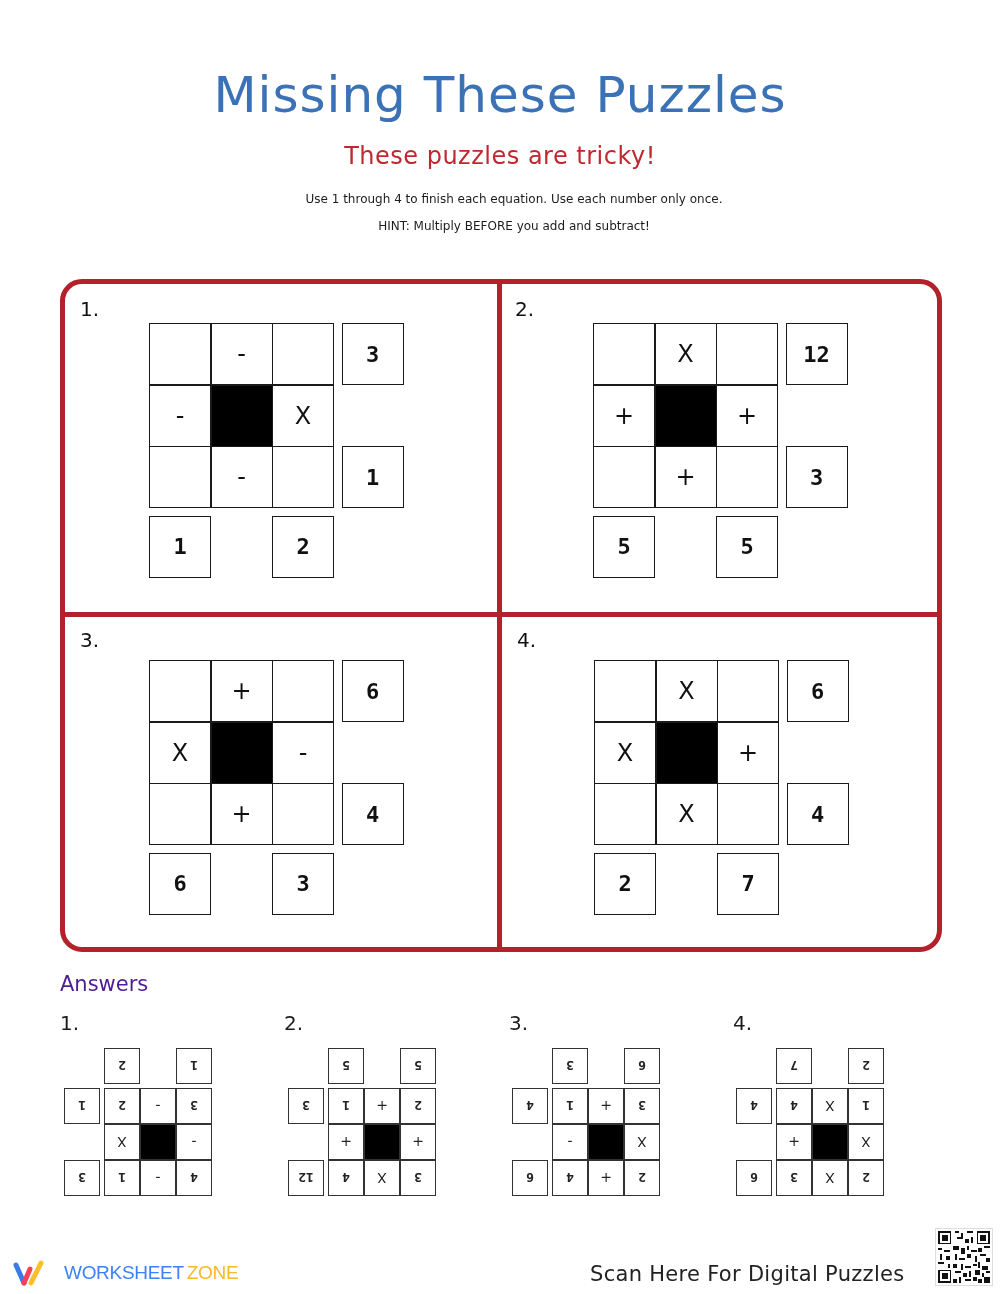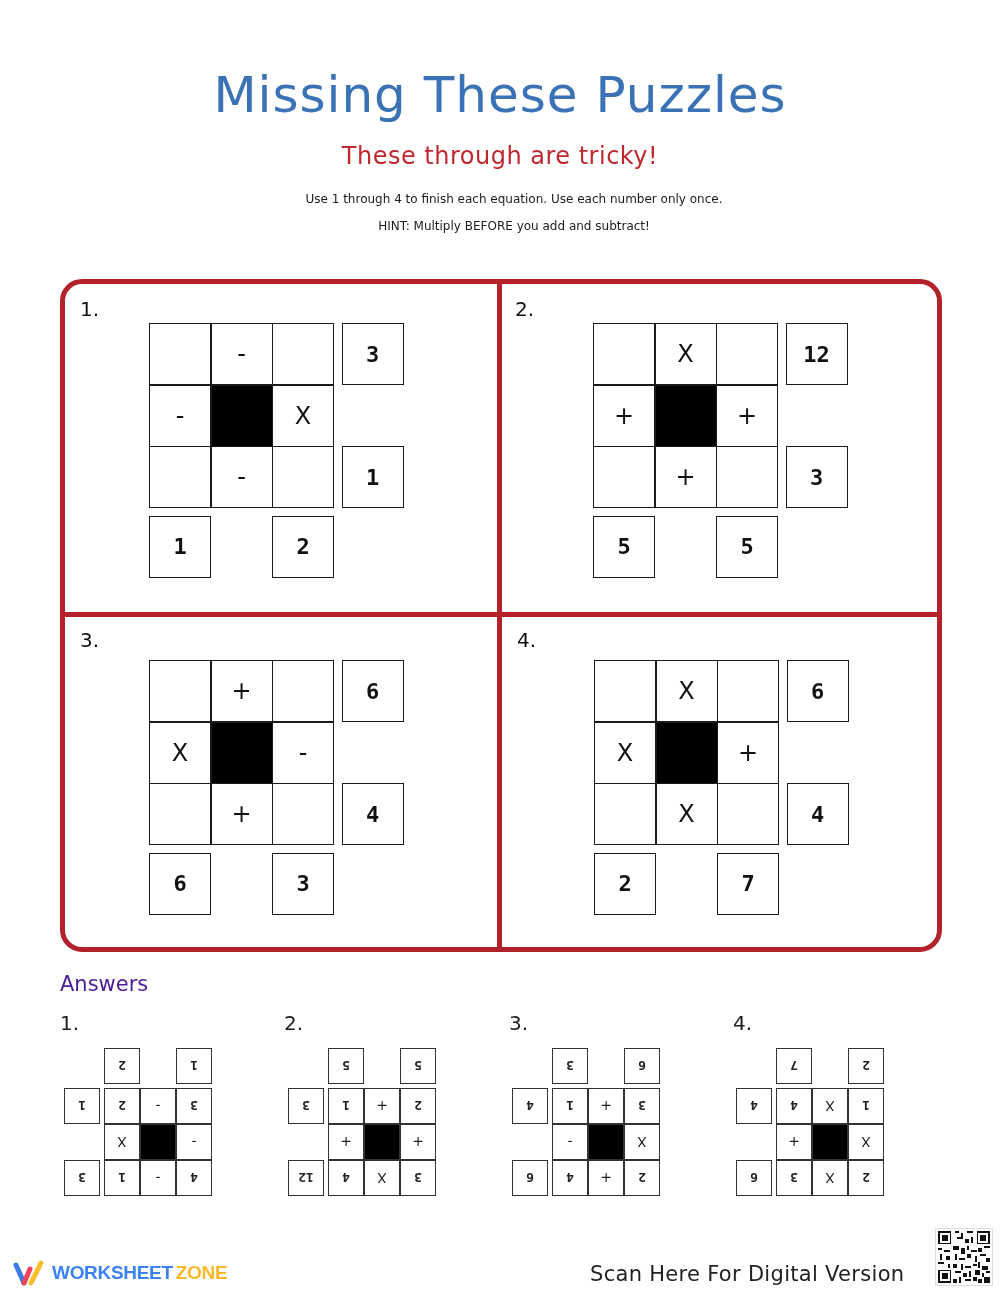--- a/index.html
+++ b/index.html
@@ -48,32 +48,32 @@
     position: absolute; width: 36px; height: 36px; border: 1.2px solid #333;
     display: flex; align-items: center; justify-content: center;
     font-family: "DejaVu Sans Mono", monospace; font-size: 13px; font-weight: bold; color: #222; background: #fff;
   }
   .acell.op { font-family: "DejaVu Sans", sans-serif; font-weight: normal; font-size: 14px; }
   .acell.blank { background: #000; }
 
   
   .logo { position: absolute; left: 12px; top: 1258px; height: 30px; display: flex; align-items: center; }
   .logo svg { display: block; }
-  .logo-text { font-family: "Liberation Sans", sans-serif; font-weight: bold; font-size: 19px; margin-left: 6px; letter-spacing: -0.3px; }
+  .logo-text { font-family: "Liberation Sans", sans-serif; font-weight: normal; font-size: 19px; margin-left: 18px; letter-spacing: -0.3px; }
   .logo-text .w { color: #3b82f6; }
   .logo-text .z { color: #f9b82a; margin-left: 3px; }
 
   .scan-text { position: absolute; left: 590px; top: 1262px; font-size: 21px; color: #222; letter-spacing: 0.3px; }
   .qr { position: absolute; left: 935px; top: 1228px; width: 58px; height: 58px; background: #fff; border: 1px solid #ddd; }
 </style>
 </head>
 <body>
 
 <h1 class="title">Missing These Puzzles</h1>
-<div class="subtitle">These through are tricky!</div>
+<div class="subtitle">These puzzles are tricky!</div>
 <div class="instructions">
   <div>Use 1 through 4 to finish each equation. Use each number only once.</div>
   <div>HINT: Multiply BEFORE you add and subtract!</div>
 </div>
 
 <div class="frame"></div>
 <div class="divider-v"></div>
 <div class="divider-h"></div>
 
 <div class="panel-num" style="left:80px;top:297px;">1.</div>
@@ -210,21 +210,21 @@
   </div>
 
 <div class="logo">
   <svg width="34" height="28" viewBox="0 0 34 28">
     <line x1="4" y1="6" x2="12" y2="24" stroke="#3b7be8" stroke-width="5" stroke-linecap="round"></line>
     <line x1="12" y1="24" x2="18" y2="10" stroke="#f0435a" stroke-width="5" stroke-linecap="round"></line>
     <line x1="19" y1="24" x2="29" y2="4" stroke="#fbbf2d" stroke-width="5" stroke-linecap="round"></line>
   </svg>
   <span class="logo-text"><span class="w">WORKSHEET</span><span class="z">ZONE</span></span>
 </div>
-<div class="scan-text">Scan Here For Digital Version</div>
+<div class="scan-text">Scan Here For Digital Puzzles</div>
 <svg class="qr" viewBox="0 0 29 29" shape-rendering="crispEdges">
   <rect width="29" height="29" fill="#fff"></rect>
   <g fill="#111">
     <rect x="1" y="1" width="7" height="7"></rect>
       <rect x="2" y="2" width="5" height="5" fill="#fff"></rect>
       <rect x="3" y="3" width="3" height="3"></rect>
     <rect x="21" y="1" width="7" height="7"></rect>
       <rect x="22" y="2" width="5" height="5" fill="#fff"></rect>
       <rect x="23" y="3" width="3" height="3"></rect>
     <rect x="1" y="21" width="7" height="7"></rect>

